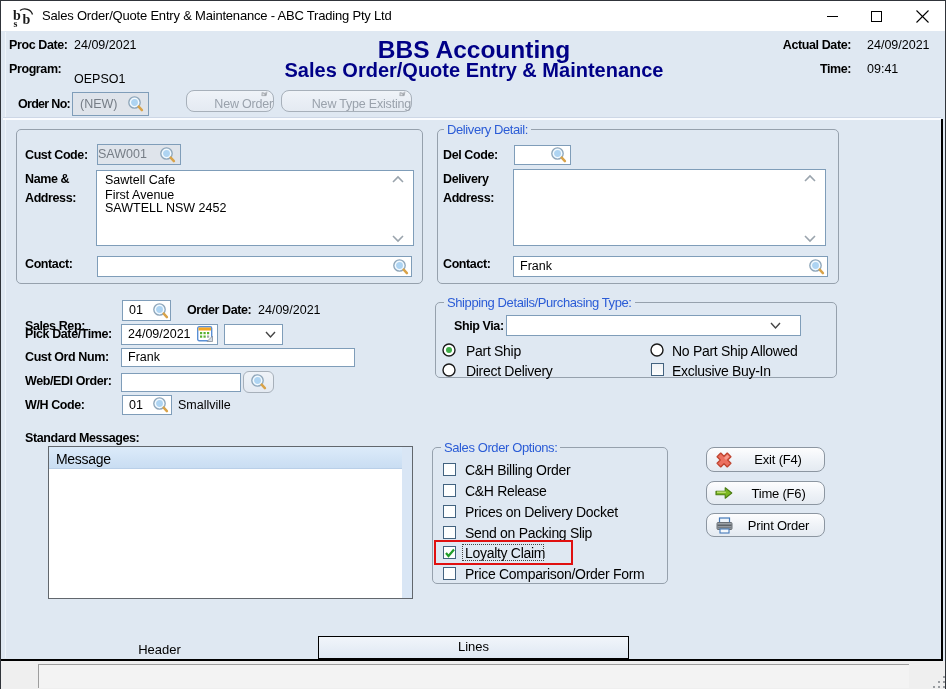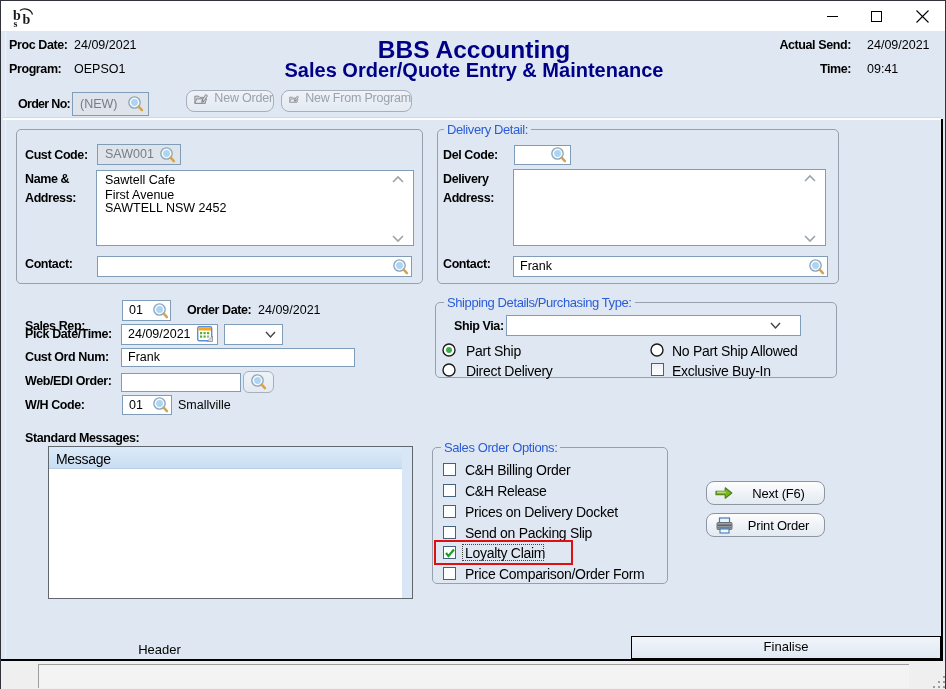--- a/index.html
+++ b/index.html
@@ -12,83 +12,84 @@
 .lbl { position:absolute; font-size:12.5px; font-weight:bold; letter-spacing:-0.4px; color:#000; white-space:nowrap; }
 .val { position:absolute; font-size:12.5px; color:#000; white-space:nowrap; }
 .fld { position:absolute; background:#fff; border:1px solid #7f9db9; font-size:12.5px; color:#000; white-space:nowrap; }
 .dis { background:#dfe4eb; color:#767d86; }
 .gb { position:absolute; border:1px solid #96a1ad; border-radius:5px; }
 .gt { position:absolute; font-size:13px; letter-spacing:-0.4px; color:#2b5cd6; background:#dfe8f2; padding:0 3px; white-space:nowrap; }
 .cb { position:absolute; width:13px; height:13px; background:#fdfefe; border:1px solid #42627f; }
 .clbl { position:absolute; font-size:14px; letter-spacing:-0.3px; color:#000; white-space:nowrap; }
 .btn { position:absolute; border:1px solid #8c96a1; border-radius:8px; background:linear-gradient(180deg,#fdfdfe 0%,#eef2f7 55%,#e4eaf1 100%); display:flex; align-items:center; }
 .btn .bt { flex:1; text-align:center; font-size:13px; letter-spacing:-0.2px; color:#000; }
-.dbtn { position:absolute; border:1px solid #a7b0ba; border-radius:8px; background:linear-gradient(180deg,#eff3f8,#e4eaf2); display:flex; align-items:flex-start; }
+.dbtn { position:absolute; border:1px solid #a7b0ba; border-radius:8px; background:linear-gradient(180deg,#eff3f8,#e4eaf2); display:flex; align-items:flex-end;flex-direction:column; }
 .dbtn .bt { font-size:12.5px; letter-spacing:-0.2px; color:#9aa2ac; margin-left:6px; white-space:nowrap; }
 .tab { position:absolute; border:1.5px solid #000; border-bottom:1px solid #000; background:linear-gradient(180deg,#f1f5fa,#dfe8f3); text-align:center; font-size:13px; color:#000; }
 .mag { position:absolute; }
 </style>
 </head>
 <body>
 <div id="win">
 
   <div id="titlebar">
     <svg class="abs" style="left:12px;top:5px" width="21" height="21" viewBox="0 0 21 21">
       <path d="M7 4.5 A 8 7.5 0 0 1 19.5 8.5" fill="none" stroke="#1a1a1a" stroke-width="1.3"></path>
       <text x="0" y="13.5" font-family="Liberation Serif" font-weight="bold" font-size="14" fill="#1a1a1a">b</text>
       <text x="9.5" y="18" font-family="Liberation Serif" font-weight="bold" font-size="14" fill="#1a1a1a">b</text>
       <text x="0.5" y="21" font-family="Liberation Serif" font-weight="bold" font-size="10" fill="#1a1a1a">s</text>
     </svg>
+    <span id="title">Sales Order/Quote Entry &amp; Maintenance - ABC Trading Pty Ltd</span>
     <svg class="abs" style="left:826px;top:0" width="11" height="30">
         <line x1="0" y1="15.5" x2="11" y2="15.5" stroke="#000" stroke-width="1"></line>
       </svg>
     <svg class="abs" style="left:870px;top:10px" width="12" height="12">
         <rect x="0.5" y="0.5" width="10" height="10" fill="none" stroke="#000" stroke-width="1"></rect>
       </svg>
     <svg class="abs" style="left:915px;top:9px" width="13" height="13">
         <line x1="0.5" y1="0.5" x2="12.5" y2="12.5" stroke="#000" stroke-width="1.1"></line>
         <line x1="12.5" y1="0.5" x2="0.5" y2="12.5" stroke="#000" stroke-width="1.1"></line>
       </svg>
   </div>
 
   <div class="lbl" style="left:8px;top:37px">Proc Date:</div>
   <div class="val" style="left:73px;top:37px">24/09/2021</div>
   <div class="lbl" style="left:8px;top:61px">Program:</div>
-  <div class="val" style="left:73px;top:61px">OEPSO1</div>
+  <div class="val" style="left:73px;top:71px">OEPSO1</div>
   <div class="abs" style="left:0;top:35px;width:946px;text-align:center;font-size:24.5px;font-weight:bold;color:#000087">BBS Accounting</div>
   <div class="abs" style="left:0;top:58px;width:946px;text-align:center;font-size:20px;font-weight:bold;color:#000087">Sales Order/Quote Entry &amp; Maintenance</div>
-  <div class="lbl" style="left:700px;top:37px;width:150px;text-align:right">Actual Send:</div>
+  <div class="lbl" style="left:700px;top:37px;width:150px;text-align:right">Actual Date:</div>
   <div class="val" style="left:866px;top:37px">24/09/2021</div>
   <div class="lbl" style="left:700px;top:61px;width:150px;text-align:right">Time:</div>
   <div class="val" style="left:866px;top:61px">09:41</div>
 
   <div class="lbl" style="left:17px;top:96px;letter-spacing:-0.7px">Order No:</div>
   <div class="fld dis" style="left:71px;top:91px;width:77px;height:24px;line-height:22px;padding-left:7px">(NEW)</div>
   <svg class="mag" style="left:126px;top:94px" width="18" height="18" viewBox="0 0 18 18">
       <use href="#magg"></use>
     </svg>
   <div class="dbtn" style="left:185px;top:89px;width:88px;height:22px">
     <svg style="margin-left:7px" width="17" height="17" viewBox="0 0 17 17">
         <use href="#foldpen"></use>
       </svg>
     <span class="bt">New Order</span>
   </div>
   <div class="dbtn" style="left:280px;top:89px;width:131px;height:22px">
     <svg style="margin-left:7px" width="17" height="17" viewBox="0 0 17 17">
         <use href="#foldpen"></use>
       </svg>
-    <span class="bt">New From Program</span>
+    <span class="bt">New Type Existing</span>
   </div>
   <div class="abs" style="left:4px;top:31px;width:1px;height:626px;background:#eef4fa"></div>
   <div class="abs" style="left:2px;top:116px;width:938px;height:1px;background:#cdd7e6"></div>
   <div class="abs" style="left:2px;top:117px;width:938px;height:2px;background:#fafcff"></div>
 
   <div class="gb" style="left:15px;top:128px;width:407px;height:155px"></div>
   <div class="lbl" style="left:24px;top:147px">Cust Code:</div>
-  <div class="fld dis" style="left:96px;top:143px;width:84px;height:21px;line-height:19px;padding-left:7px">SAW001</div>
+  <div class="fld dis" style="left:96px;top:143px;width:84px;height:21px;line-height:19px;">SAW001</div>
   <svg class="mag" style="left:158px;top:145px" width="18" height="18" viewBox="0 0 18 18">
       <use href="#magg"></use>
     </svg>
   <div class="lbl" style="left:24px;top:171px">Name &amp;</div>
   <div class="lbl" style="left:24px;top:190px">Address:</div>
   <div class="fld" style="left:95px;top:169px;width:318px;height:76px"></div>
   <div class="val" style="left:104px;top:172px">Sawtell Cafe</div>
   <div class="val" style="left:104px;top:187px">First Avenue</div>
   <div class="val" style="left:104px;top:200px">SAWTELL NSW 2452</div>
   <svg class="abs" style="left:390px;top:173px" width="14" height="10">
@@ -198,37 +199,43 @@
   <div class="cb" style="left:442px;top:545px"></div>
   <svg class="abs" style="left:443px;top:546px" width="12" height="12">
       <path d="M2 6 L4.5 9 L10 2.5" fill="none" stroke="#1f9d28" stroke-width="2.2"></path>
     </svg>
   <div class="clbl" style="left:464px;top:544px">Loyalty Claim</div>
   <div class="abs" style="left:461px;top:543px;width:82px;height:17px;border:1px dotted #444"></div>
   <div class="abs" style="left:433px;top:539px;width:139px;height:25px;border:2px solid #e01010"></div>
   <div class="cb" style="left:442px;top:566px"></div>
   <div class="clbl" style="left:464px;top:565px">Price Comparison/Order Form</div>
 
+  <div class="btn" style="left:705px;top:446px;width:119px;height:25px">
+    <svg style="margin-left:9px" width="16" height="16" viewBox="0 0 16 16">
+        <use href="#redx"></use>
+      </svg>
+    <span class="bt">Exit (F4)</span>
+  </div>
   <div class="btn" style="left:705px;top:480px;width:119px;height:24px">
     <svg style="margin-left:8px" width="18" height="14" viewBox="0 0 18 14">
         <use href="#garrow"></use>
       </svg>
-    <span class="bt">Next (F6)</span>
+    <span class="bt">Time (F6)</span>
   </div>
   <div class="btn" style="left:705px;top:512px;width:119px;height:24px">
     <svg style="margin-left:9px" width="17" height="17" viewBox="0 0 17 17">
         <use href="#printer"></use>
       </svg>
     <span class="bt">Print Order</span>
   </div>
 
   <div class="abs" style="left:940px;top:118px;width:2px;height:543px;background:#000"></div>
   <div class="abs" style="left:0;top:658px;width:940px;height:3px;background:#000"></div>
   <div class="abs" style="left:0;top:641px;width:317px;text-align:center;font-size:13px">Header</div>
-  <div class="tab" style="left:630px;top:635px;width:310px;height:23px;line-height:20px">Finalise</div>
+  <div class="tab" style="left:317px;top:635px;width:311px;height:23px;line-height:20px">Lines</div>
 
   <div class="abs" style="left:0;top:660px;width:944px;height:28px;background:#efefef"></div>
   <div class="abs" style="left:37px;top:663px;width:871px;height:24px;background:#f3f3f3;border-top:1px solid #9d9d9d;border-left:1px solid #9d9d9d"></div>
   <svg class="abs" style="left:930px;top:673px" width="16" height="16">
     <rect x="12" y="2" width="2" height="2" fill="#9a9da1"></rect>
       <rect x="12" y="7" width="2" height="2" fill="#9a9da1"></rect>
       <rect x="7" y="7" width="2" height="2" fill="#9a9da1"></rect>
     <rect x="12" y="12" width="2" height="2" fill="#9a9da1"></rect>
       <rect x="7" y="12" width="2" height="2" fill="#9a9da1"></rect>
       <rect x="2" y="12" width="2" height="2" fill="#9a9da1"></rect>

